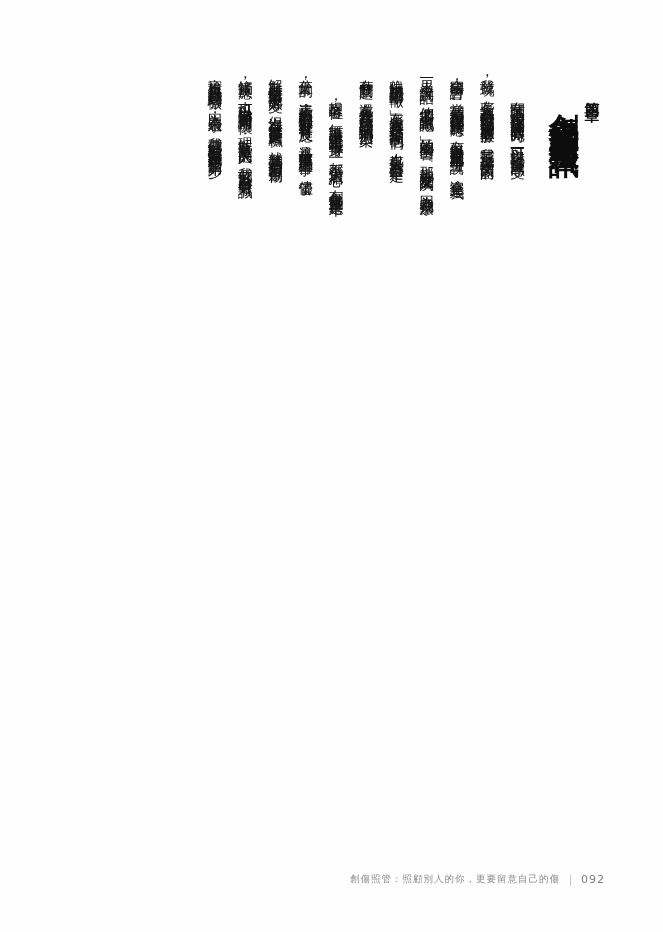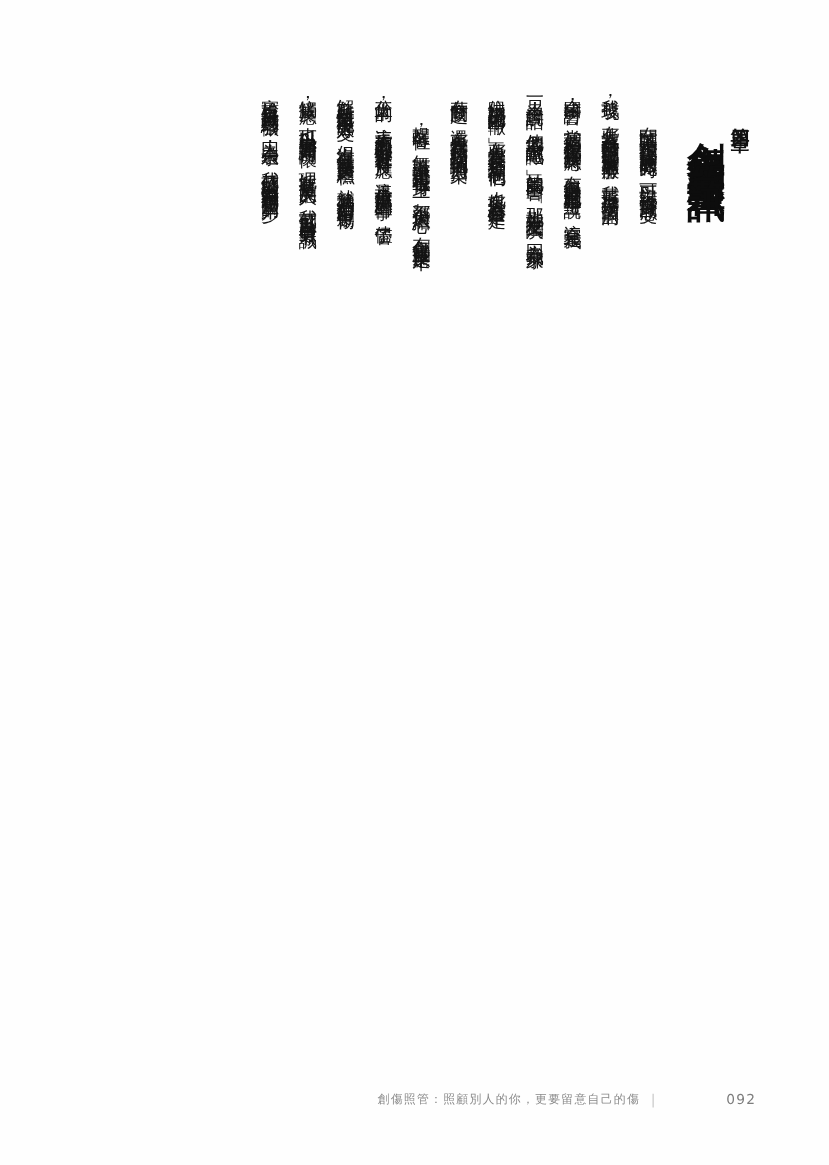--- a/index.html
+++ b/index.html
@@ -108,21 +108,20 @@
     font-size: 9.5px;
     color: #8a8a8a;
     letter-spacing: 1px;
     font-family: "DejaVu Sans", "Liberation Sans", sans-serif;
   }
   .footer-page {
     font-size: 11px;
     color: #7d7d7d;
     letter-spacing: 1px;
     font-family: "DejaVu Sans", "Liberation Sans", sans-serif;
-    margin-left: 48px;
   }
   .footer-sep {
     width: 1px;
     height: 11px;
     background: #c9c9c9;
   }
 </style>
 </head>
 <body>
 

